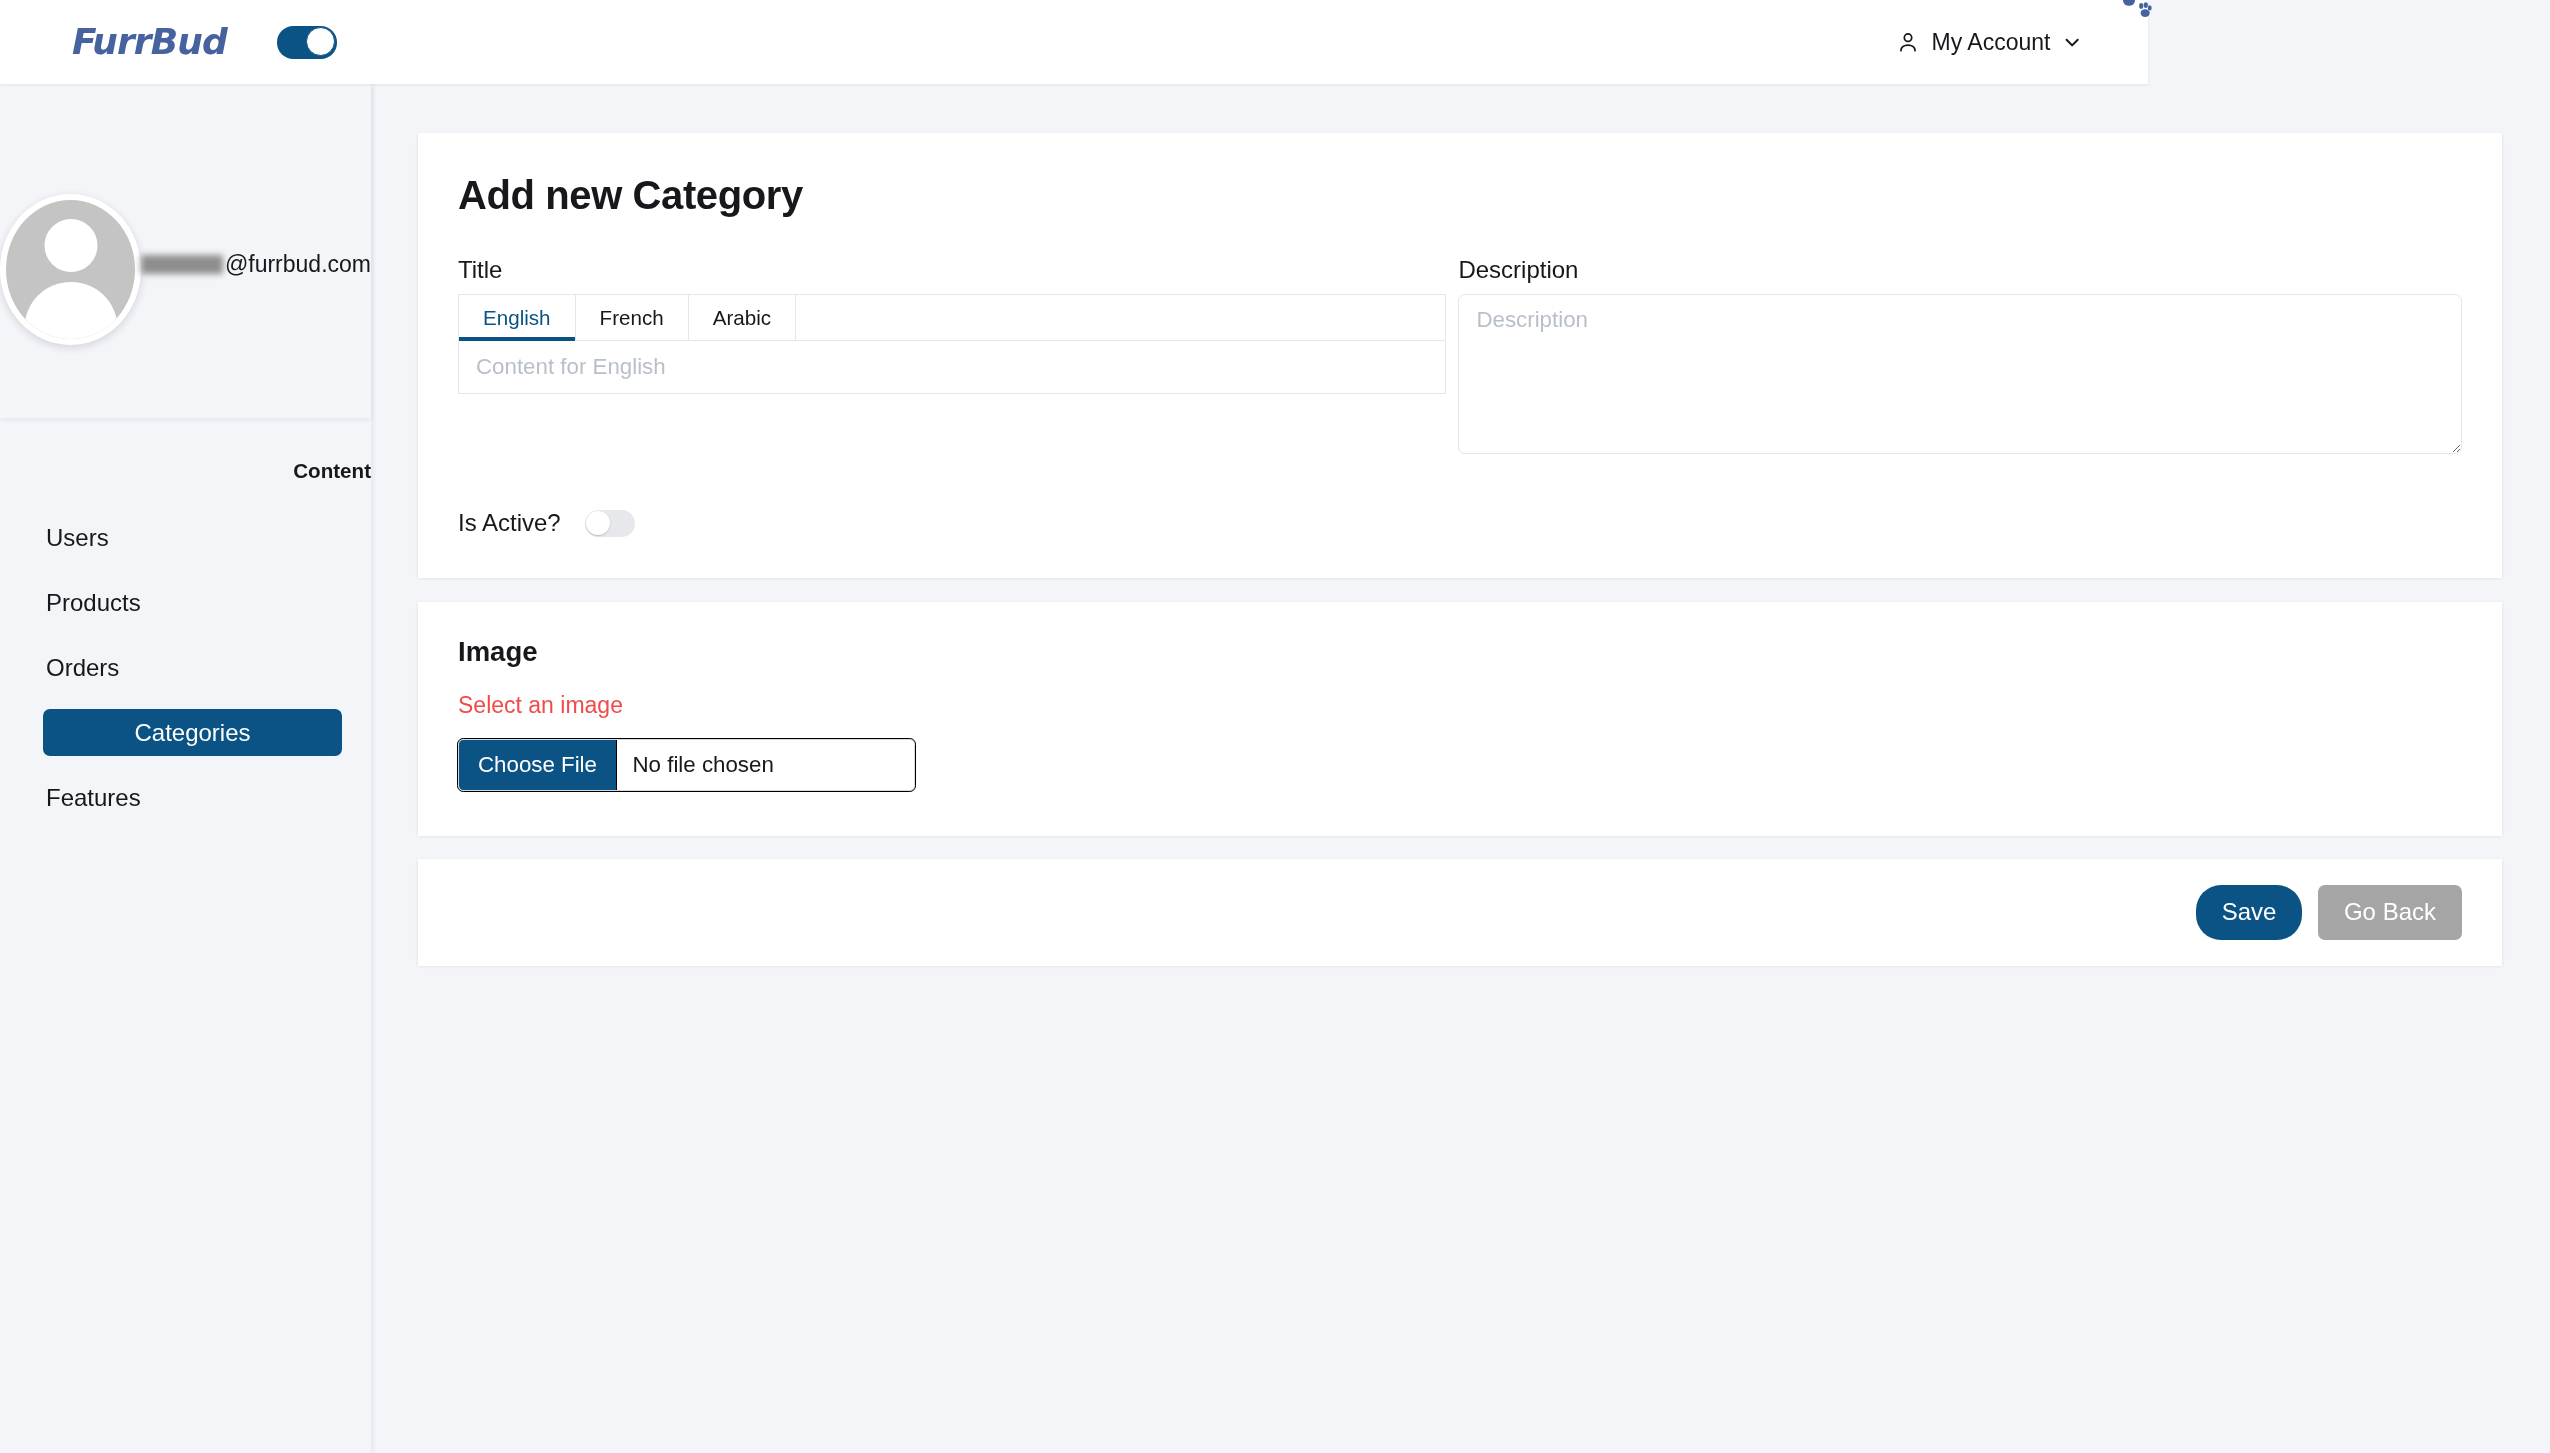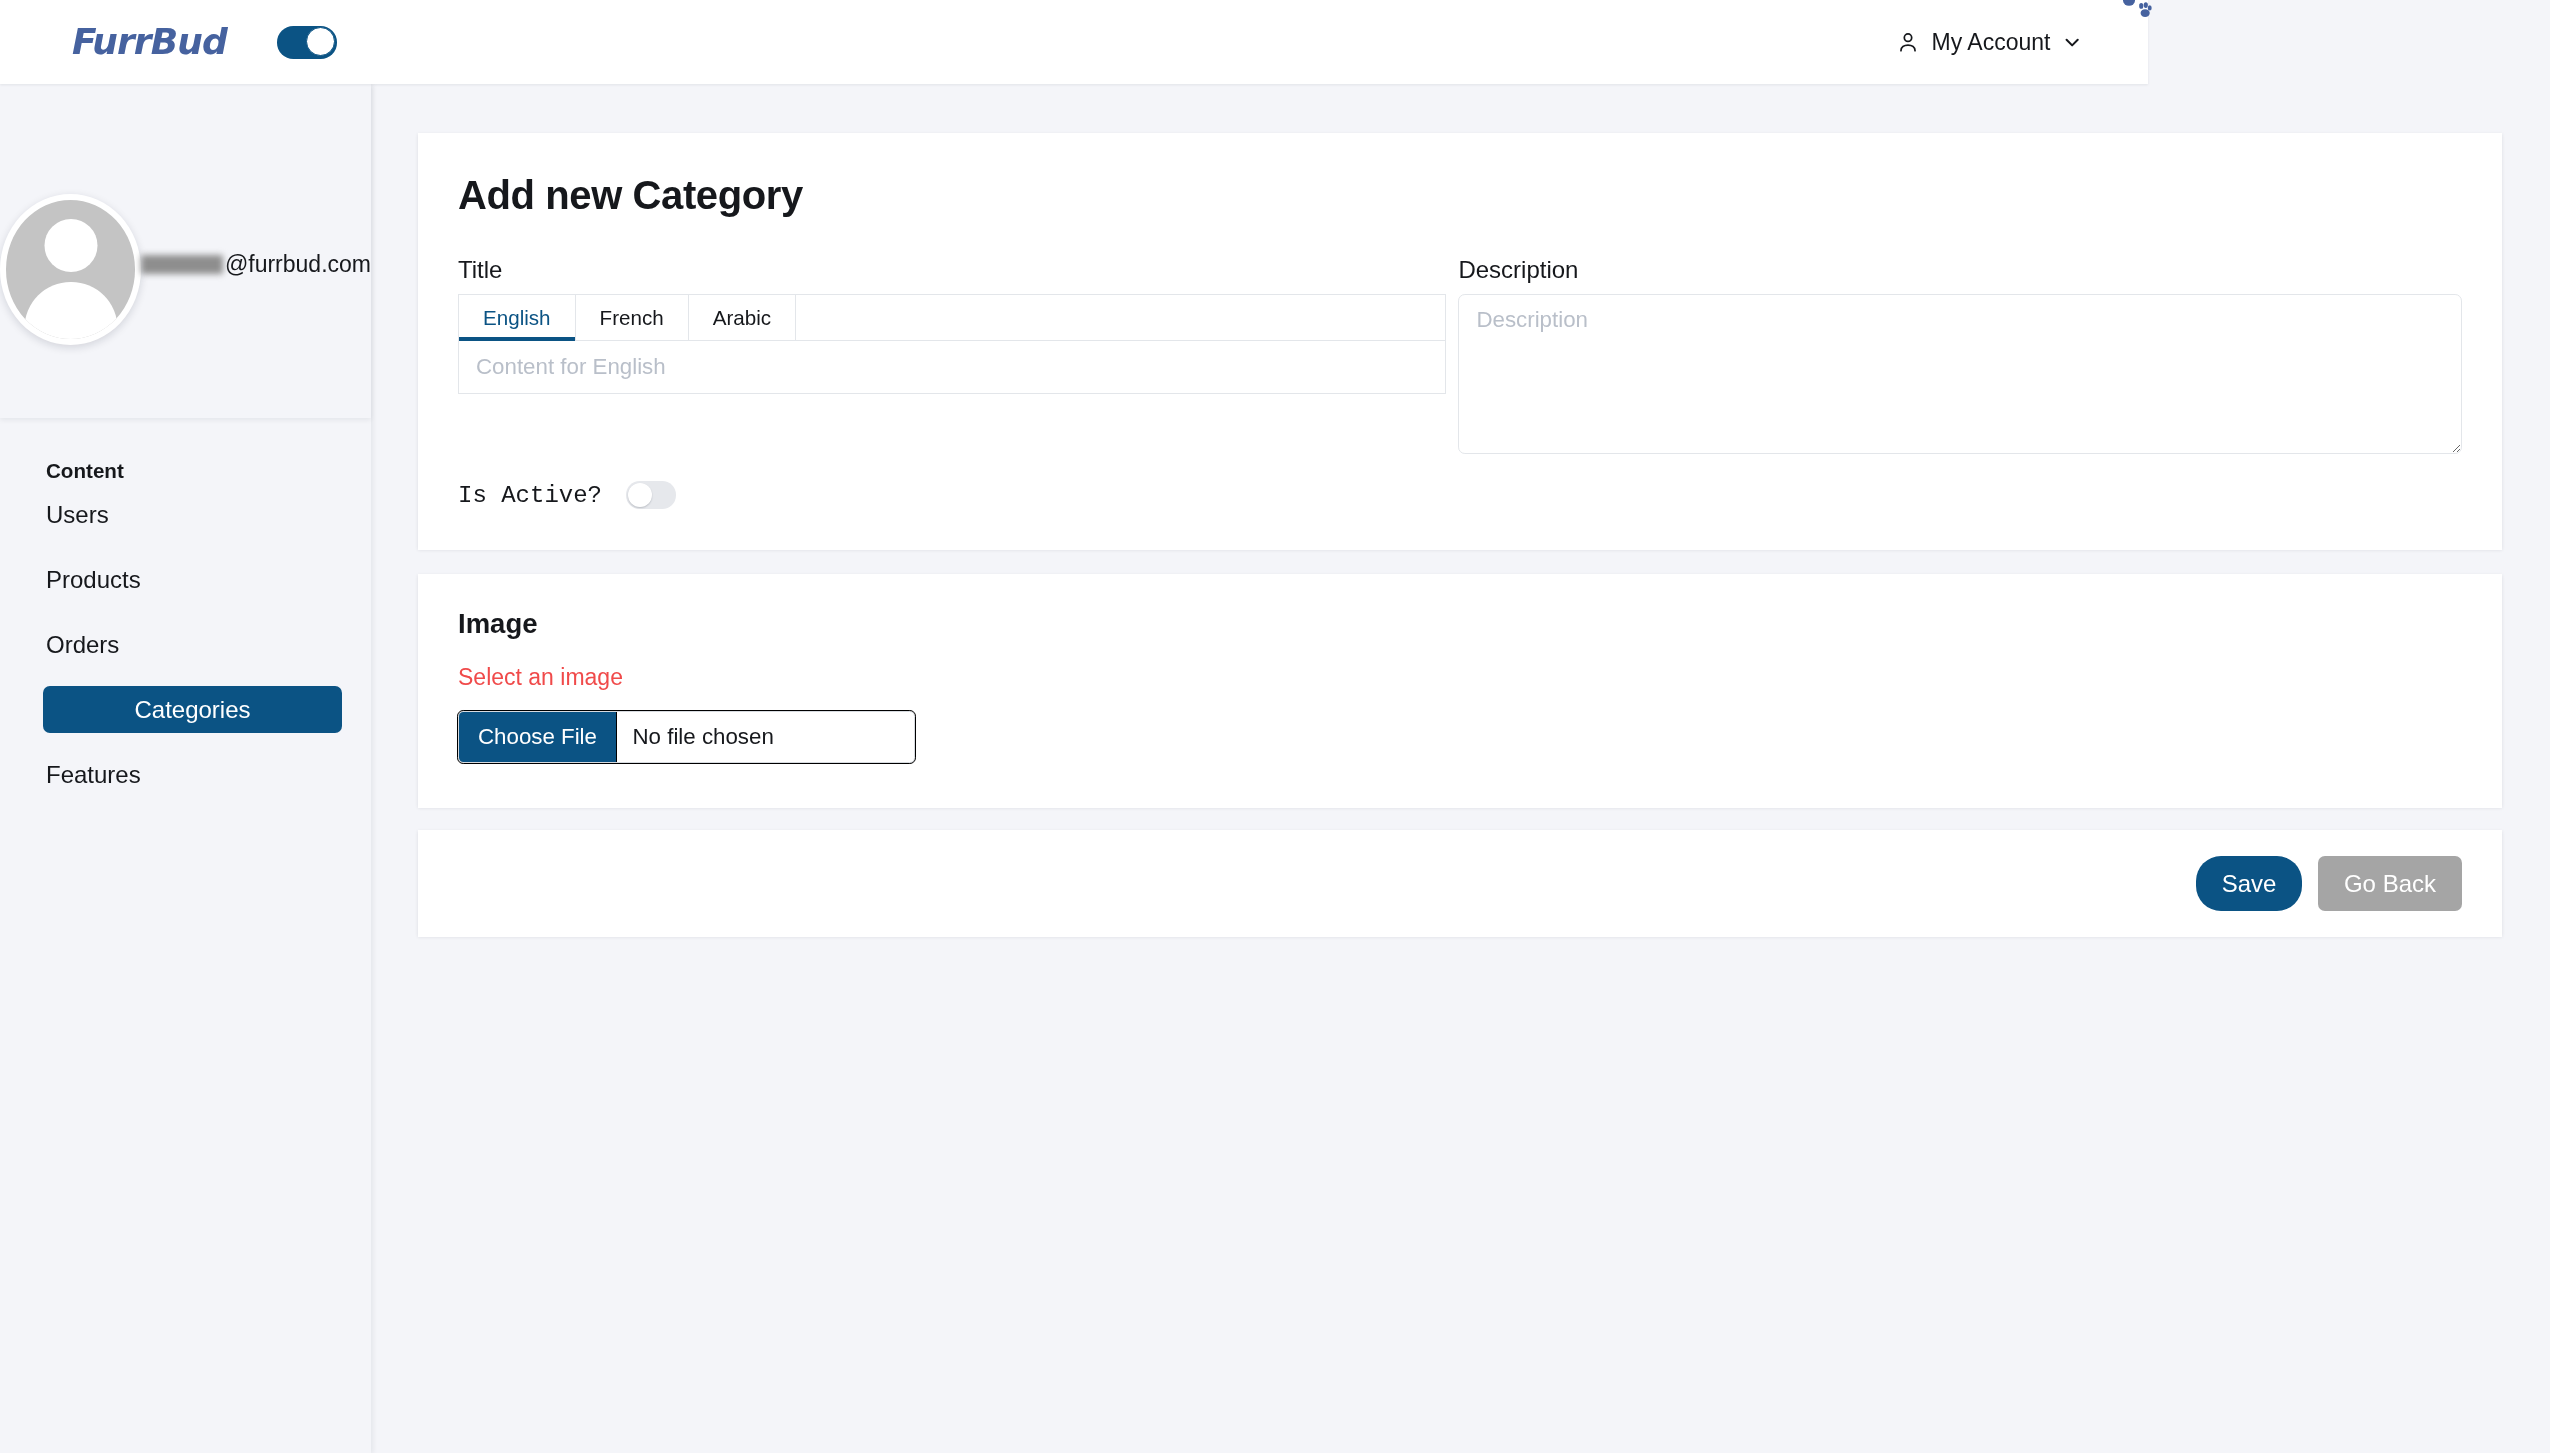--- a/index.html
+++ b/index.html
@@ -86,21 +86,21 @@
   }
   .email .redacted {
     display: inline-block; width: 82px; height: 19px;
     background: #8e8e8e; border-radius: 1.7px;
     filter: blur(3.4px); margin-right: 1.7px;
   }
 
   .nav { padding-top: 41px; }
   .nav-section-title {
     font-size: 20.6px; font-weight: 700; color: #16181c;
-    padding-left: 46px; margin-bottom: 8px;
+    padding-left: 46px; margin-bottom: 31px; text-align: right;
   }
   .nav-item {
     display: block;
     margin: 0 46px 0 46px;
     padding: 9.5px 0 9.5px 0;
     font-size: 24px; color: #16181c;
     border-radius: 6.9px; cursor: pointer;
   }
   .nav-item + .nav-item { margin-top: 18px; }
   .nav-item.active {
@@ -162,21 +162,21 @@
   .textarea {
     width: 100%; height: 160px;
     border: 0.9px solid #e3e6ea; border-radius: 6.9px;
     font-size: 22.3px; color: #16181c;
     padding: 12px 17px;
     outline: none; resize: both; background: #ffffff;
     font-family: "Liberation Sans", sans-serif;
   }
   .textarea::placeholder { color: #b9bfc9; }
 
-  .active-row { display: flex; align-items: center; gap: 24px; margin-top: 24px; font-family: Liberation Mono, monospace; }
+  .active-row { display: flex; align-items: center; gap: 24px; margin-top: 52px; }
   .active-label { font-size: 24px; color: #16181c; }
   .small-toggle {
     width: 50px; height: 27.5px; border-radius: 13.7px;
     background: #e6e8ec; position: relative; cursor: pointer;
   }
   .small-toggle .knob {
     position: absolute; top: 1.7px; left: 1.7px;
     width: 24px; height: 24px; border-radius: 50%;
     background: #ffffff; box-shadow: 0 0.9px 1.7px rgba(16,24,40,.2);
   }

